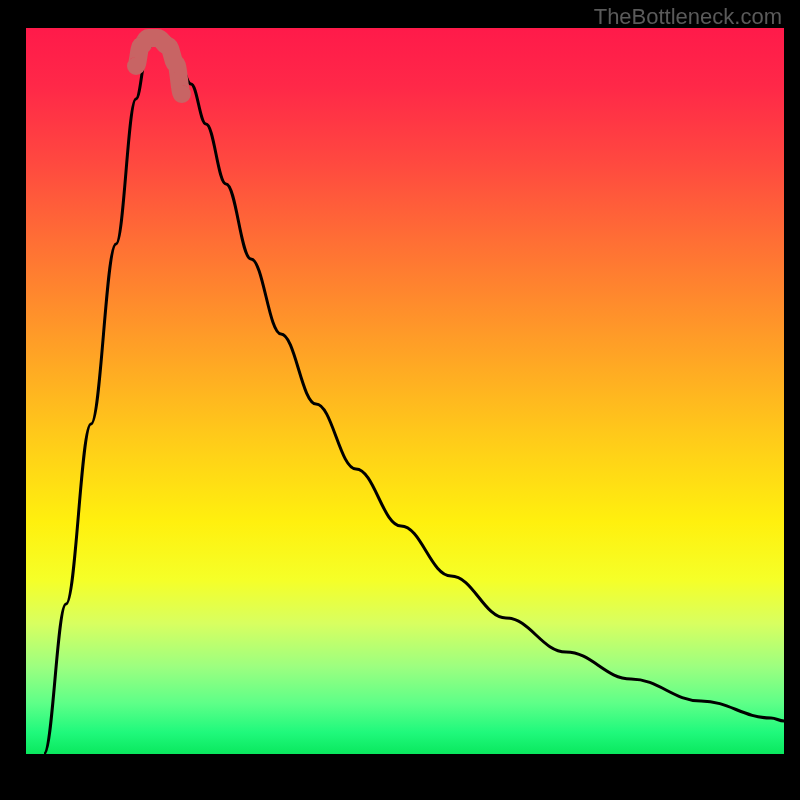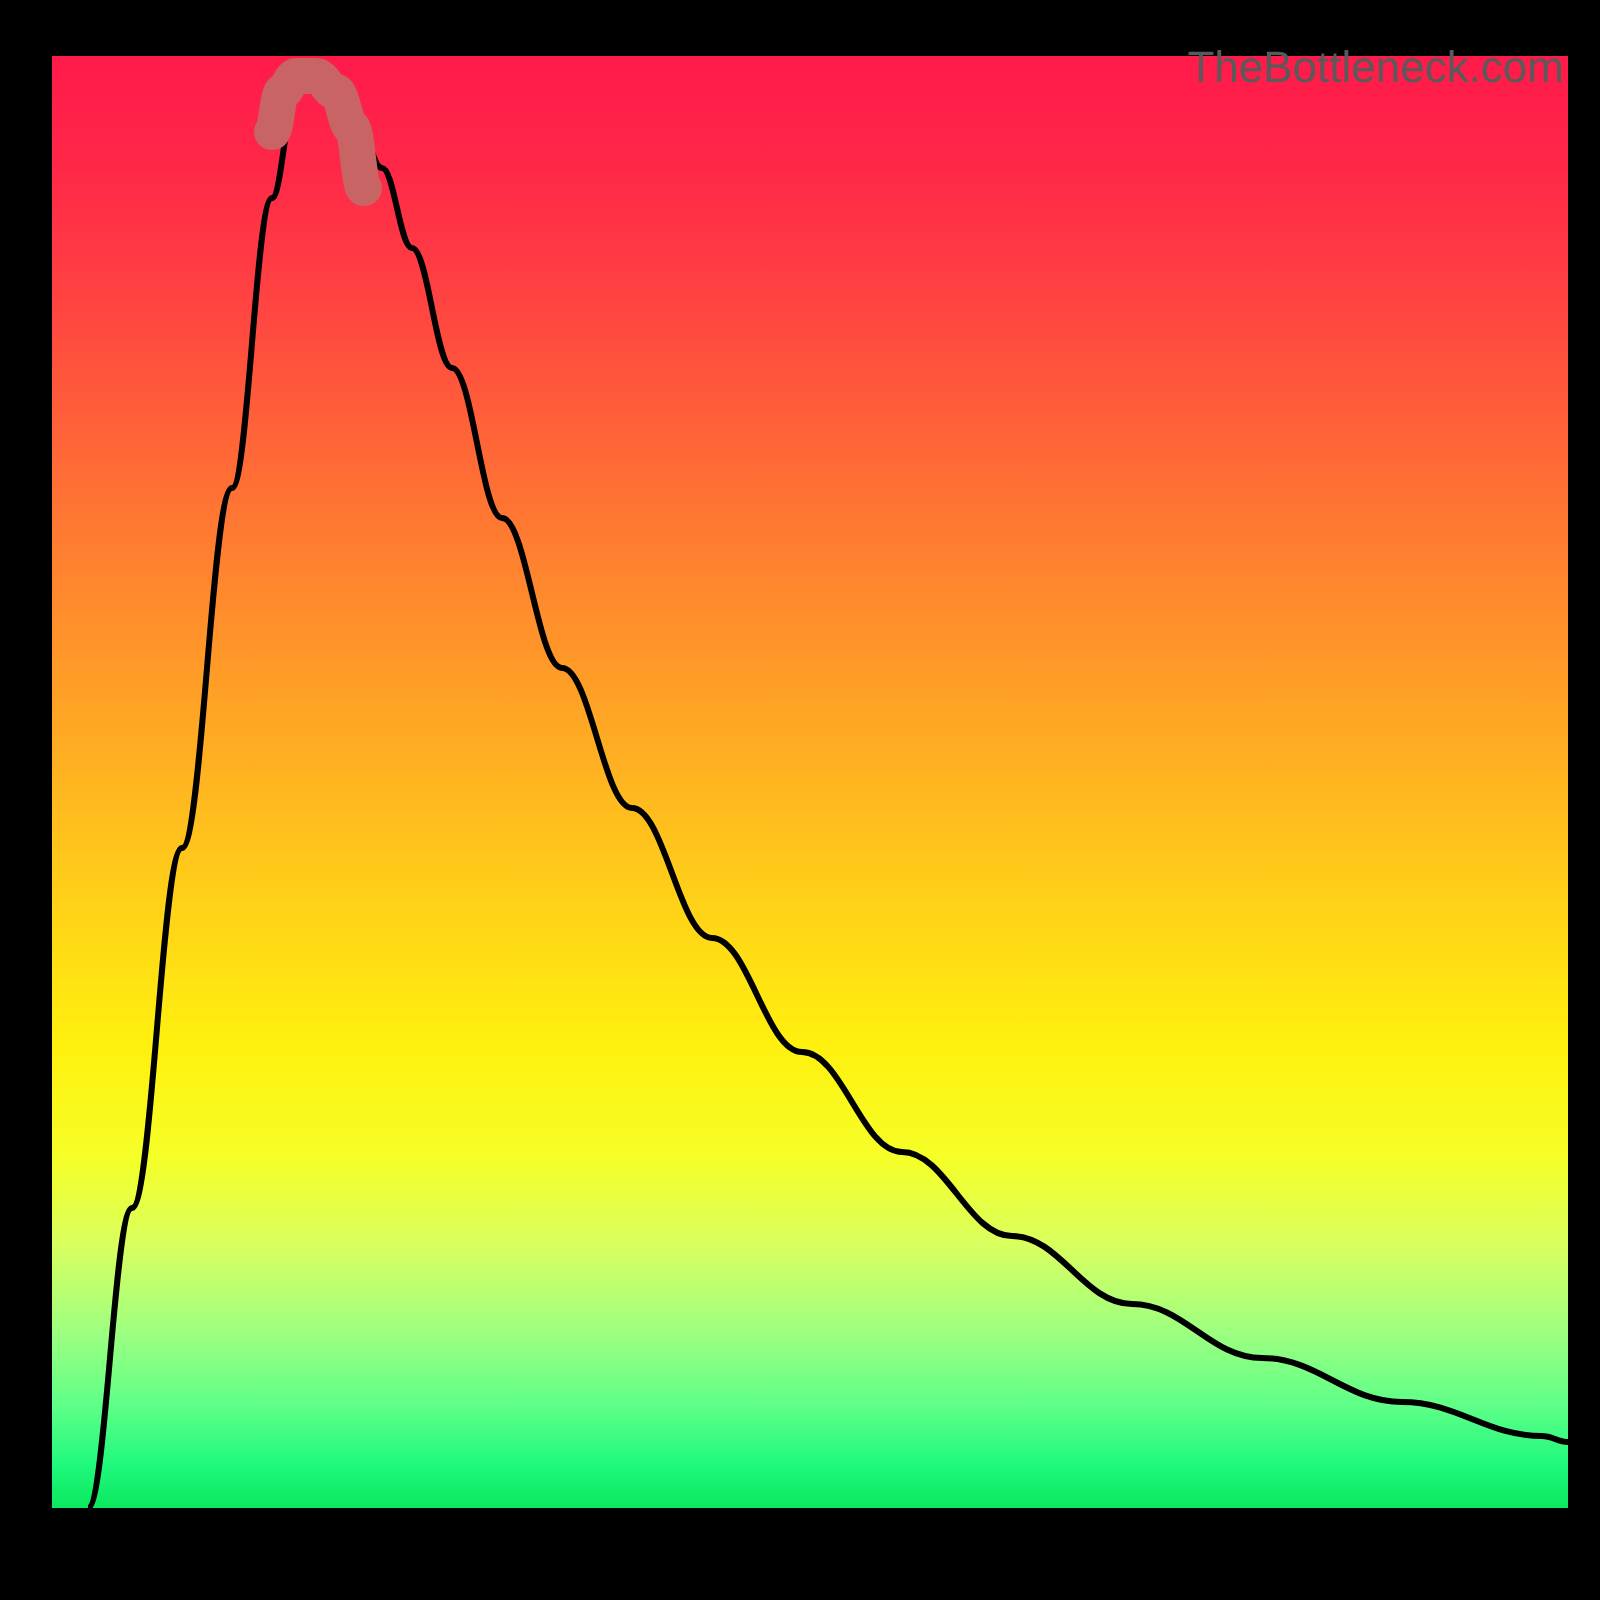--- a/index.html
+++ b/index.html
@@ -12,21 +12,20 @@
       overflow: hidden;
     }
     .watermark {
       position: absolute;
       top: 4px;
       right: 18px;
       font-size: 22px;
       color: #5a5a5a;
       font-weight: 500;
       z-index: 10;
-      margin-top: 17px;
     }
     .chart-area {
       position: absolute;
       left: 26px;
       top: 28px;
       width: 758px;
       height: 726px;
       overflow: hidden;
       background: linear-gradient(to bottom,
         #ff1a4a 0%,

